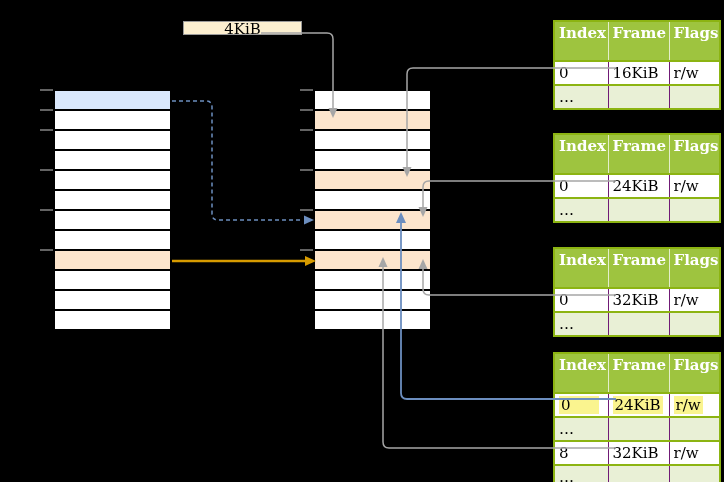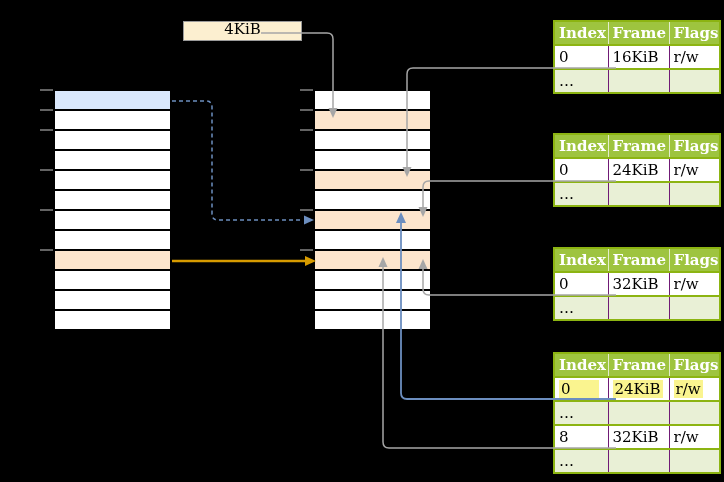--- a/index.html
+++ b/index.html
@@ -1,39 +1,39 @@
 <!DOCTYPE html>
 <html><head>
 <meta charset="utf-8">
 <style>
   html,body{margin:0;padding:0;background:#000;}
   .stage{position:relative;width:724px;height:482px;background:#000;overflow:hidden;
          font-family:"DejaVu Serif","Liberation Serif",serif;}
 
   
-  .size-label{position:absolute;left:183px;top:21px;width:119px;height:20px;
+  .size-label{position:absolute;left:183px;top:21px;width:119px;height:14px;
               background:#FCEFD0;border:1px solid #9a9a9a;box-sizing:border-box;
               color:#000;font-size:15px;line-height:15px;text-align:center;z-index:3;}
 
   
   .mem-col{position:absolute;top:89px;width:119px;height:242px;background:#fff;
            border:2px solid #000;box-sizing:border-box;overflow:hidden;z-index:1;}
   .mem-col.left{left:53px;}
   .mem-col.mid{left:313px;}
   .mrow{height:20px;box-sizing:border-box;border-bottom:2px solid #000;background:#fff;}
   .mrow:last-child{border-bottom:none;}
   .mrow.blue{background:#DAE8FC;}
   .mrow.orange{background:#FCE5CD;}
 
   
   table.ptable{position:absolute;left:553px;width:166px;border-collapse:collapse;
                background:#fff;border:2px solid #8CB412;z-index:2;
                font-size:15px;color:#000;table-layout:fixed;}
   .ptable th{background:#9EC43F;color:#fff;font-weight:bold;text-align:left;
-             height:22px;padding:0 0 0 4px;border-left:1px solid #E4EECB;overflow:hidden;}
+             height:22px;padding:0 0 16px 4px;border-left:1px solid #E4EECB;overflow:hidden;}
   .ptable th:first-child{border-left:none;}
   .ptable td{height:22px;padding:0 0 0 4px;border-top:2px solid #8CB412;
              border-left:1px solid #701a75;overflow:hidden;}
   .ptable td:first-child{border-left:none;}
   .ptable tr.dots td{background:#E9F0D6;}
   .t1{top:20px;} .t2{top:133px;} .t3{top:247px;} .t4{top:352px;}
   .hl{background:#FAF48F;padding:0 2px;}
   .hl-wide{padding-right:28px;}
 
   

